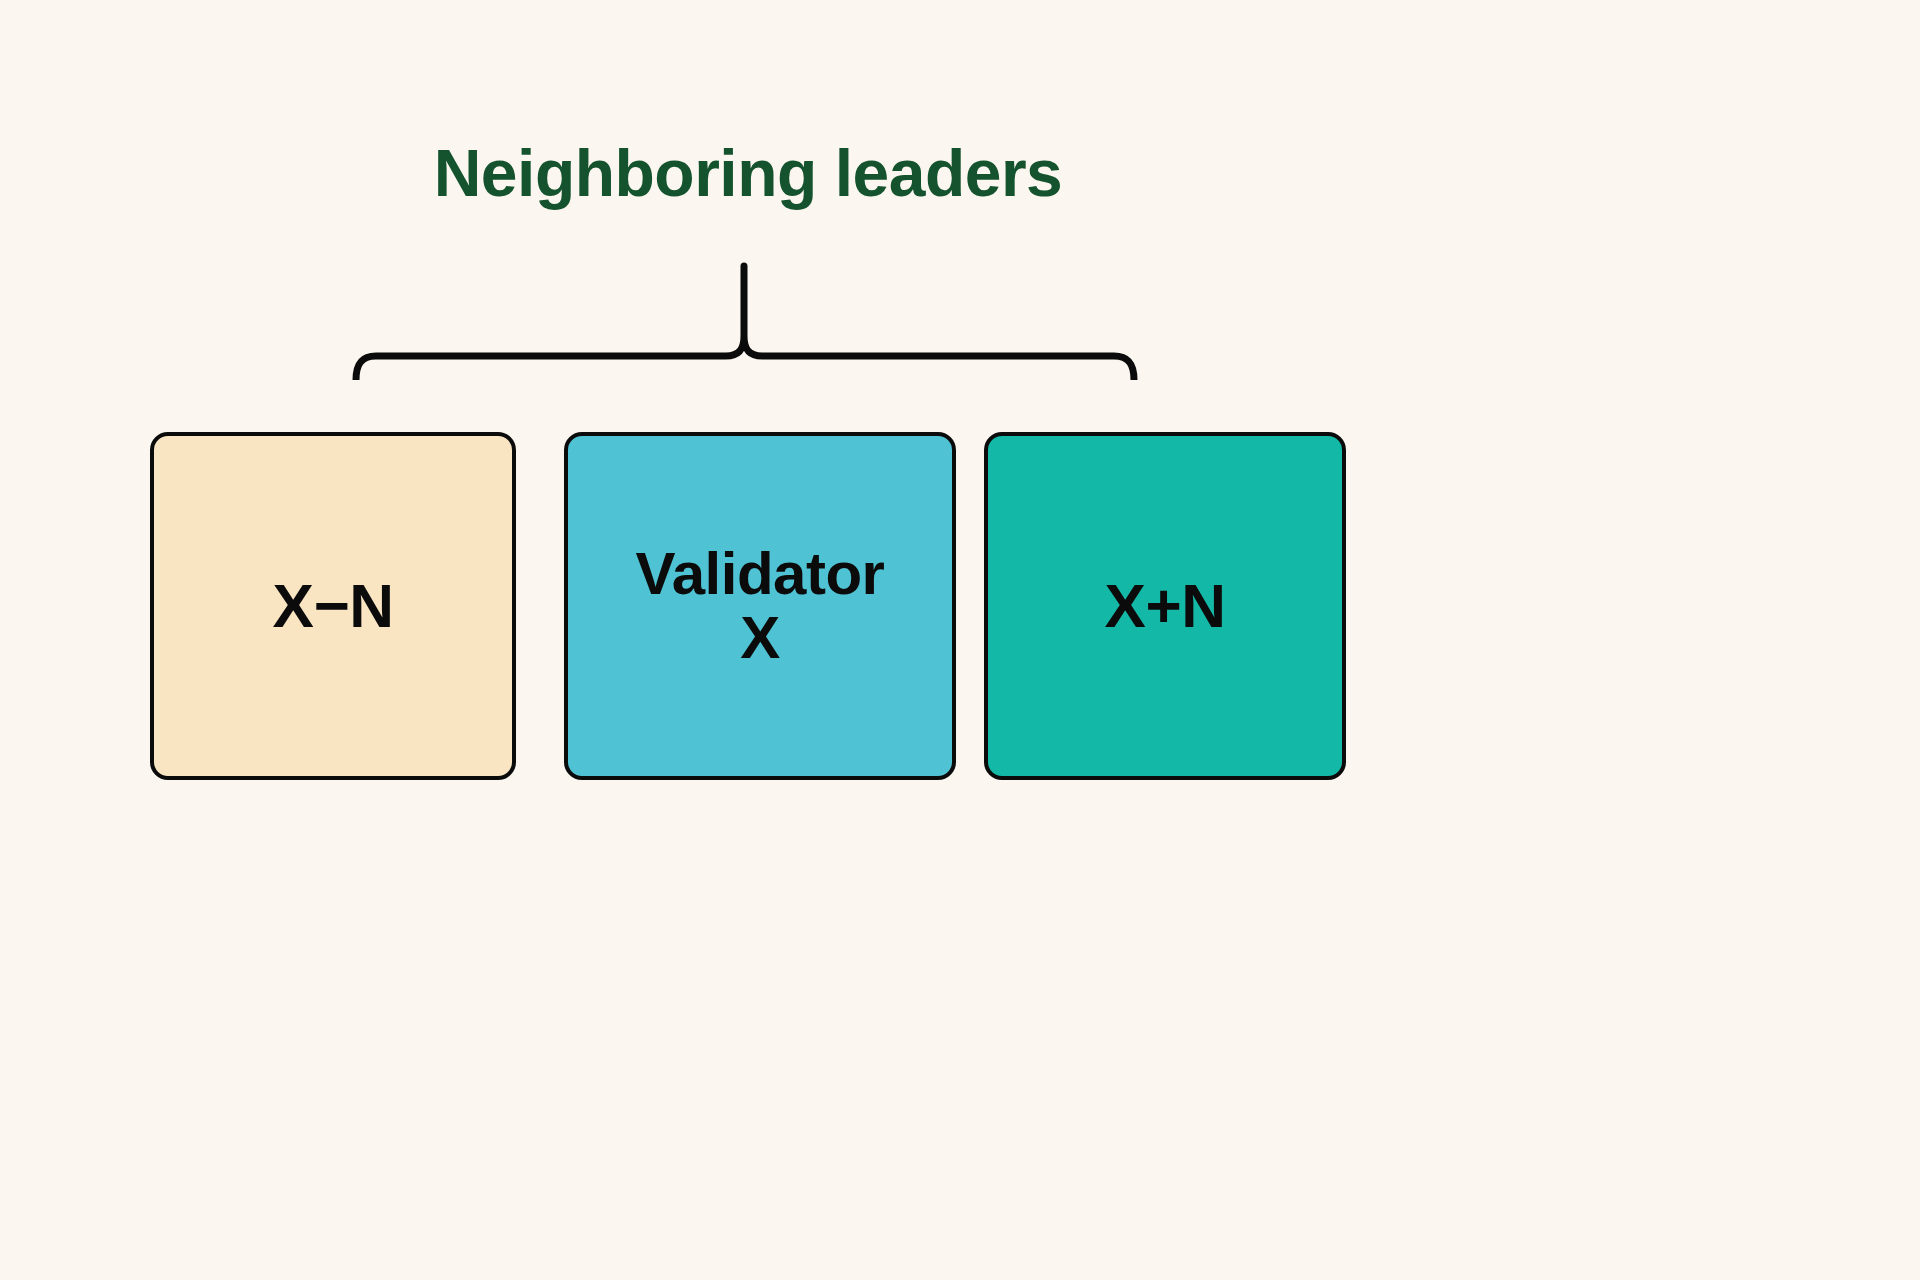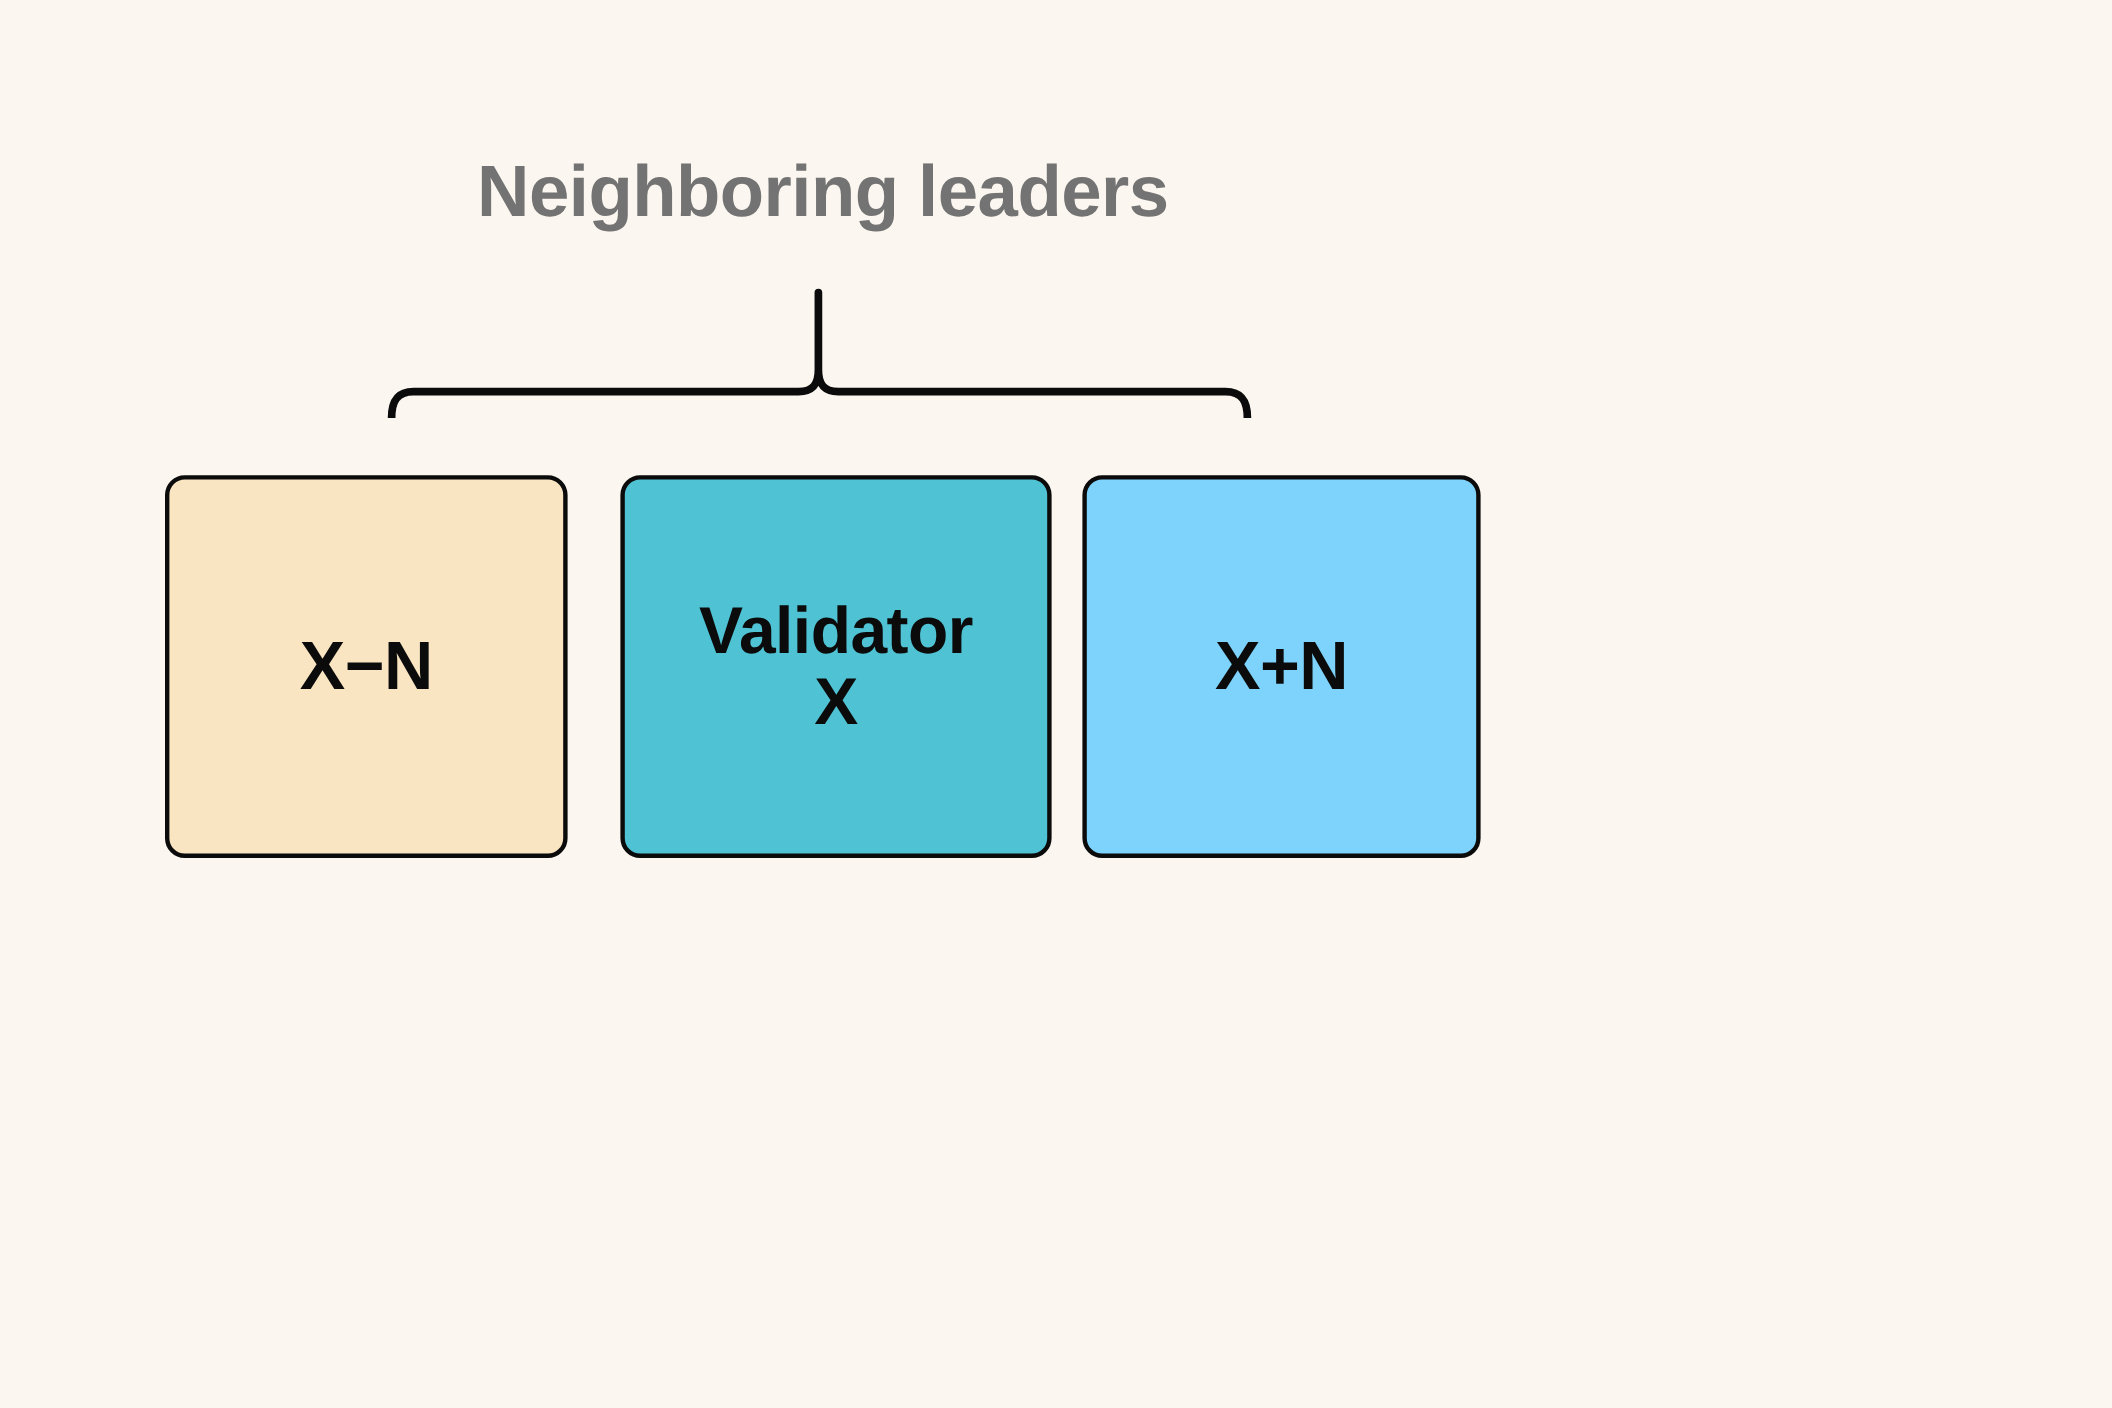--- a/index.html
+++ b/index.html
@@ -24,21 +24,21 @@
   
   .diagram-title {
     position: absolute;
     left: 0;
     top: 140px;
     width: 1496px;           
     text-align: center;
     font-size: 66px;
     font-weight: 700;
     letter-spacing: -0.5px;
-    color: #737373;
+    color: #14532d;
     line-height: 1;
     white-space: nowrap;
   }
 
   
   .brace-wrap {
     position: absolute;
     left: 330px;
     top: 250px;
     width: 840px;
@@ -109,19 +109,19 @@
 
     <div class="node-box box-left" style="background:#FAE5C3;">
       <span class="node-label">X−N</span>
     </div>
 
     <div class="node-box box-center" style="background:#4FC3D4;">
       <span class="node-label">Validator
 X</span>
     </div>
 
-    <div class="node-box box-right" style="background:#7dd3fc;">
+    <div class="node-box box-right" style="background:#14b8a6;">
       <span class="node-label">X+N</span>
     </div>
 
   </div>
 
 </div>
 
 </body></html>

